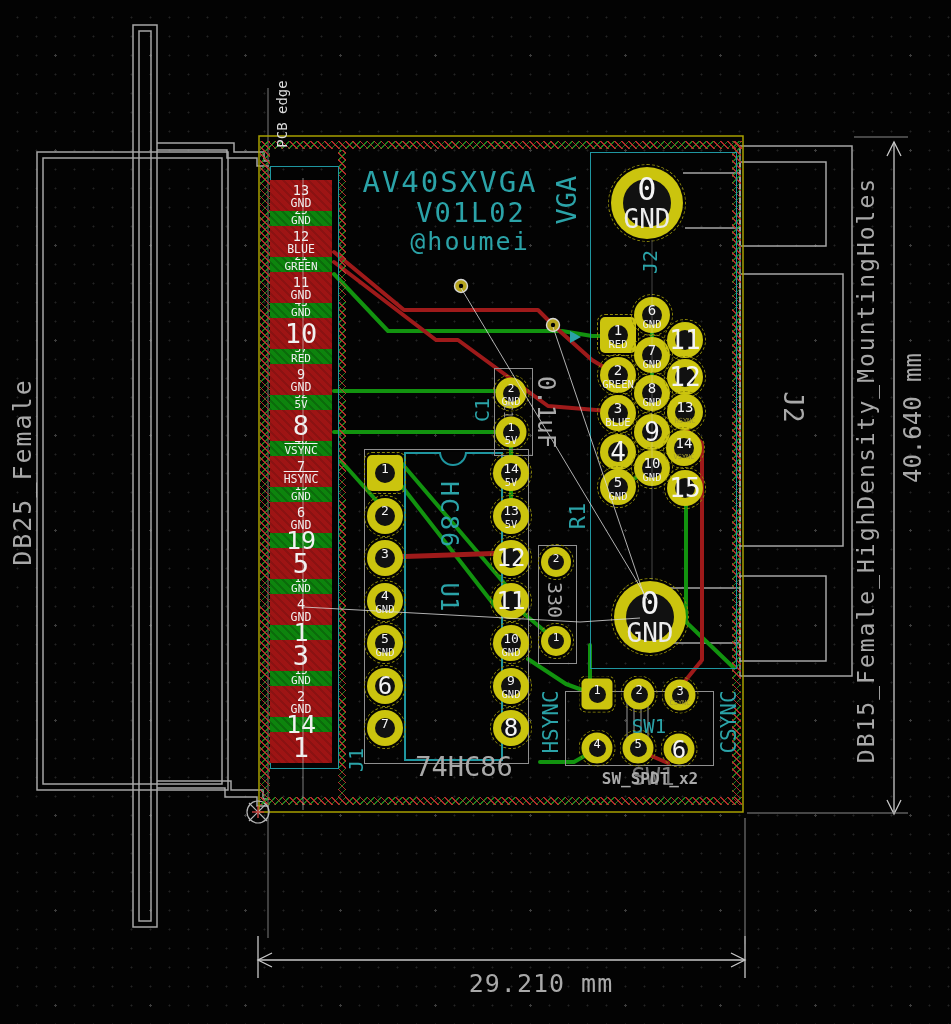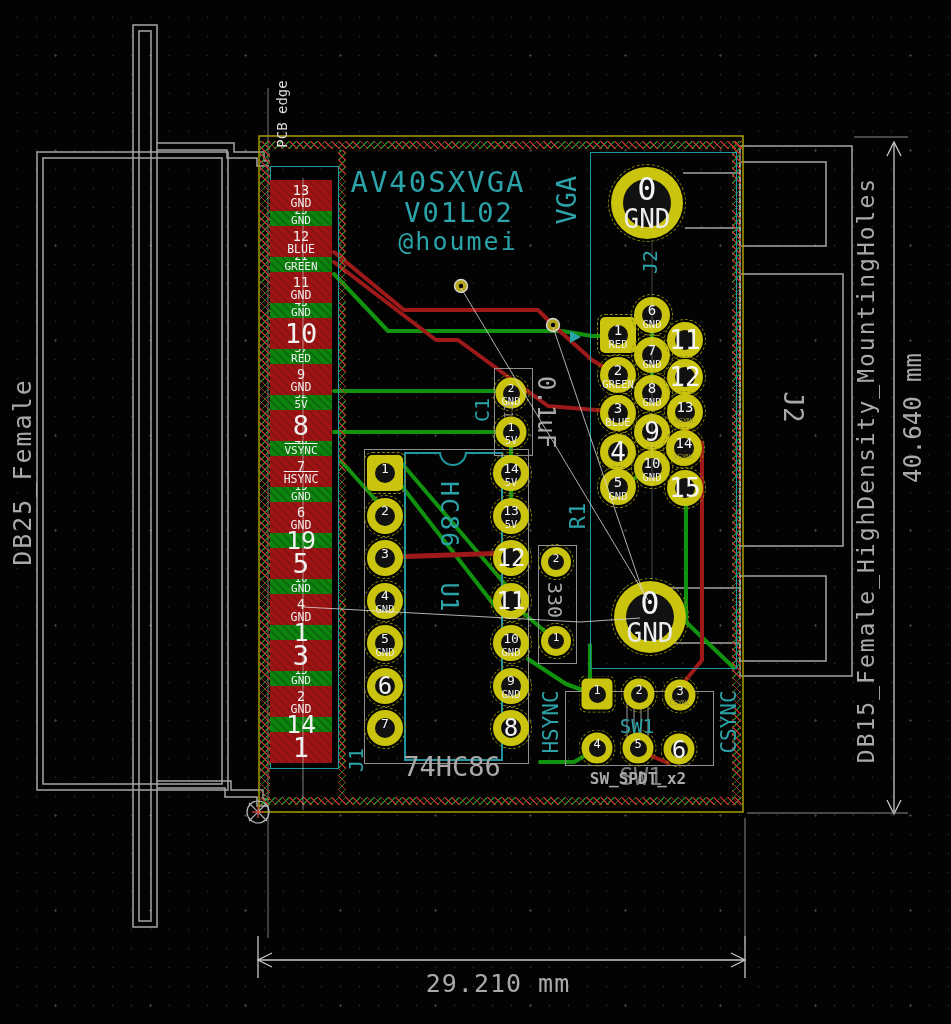--- a/index.html
+++ b/index.html
@@ -6,21 +6,21 @@
   #stage{position:relative;width:951px;height:1024px;background:#030303;overflow:hidden;
          font-family:"DejaVu Sans Mono","Liberation Mono",monospace;}
   #stage::before{content:"";position:absolute;inset:0;pointer-events:none;
     background-image:
       radial-gradient(circle,#3d3d3d 1px,transparent 1.4px),
       radial-gradient(circle,#242424 0.8px,transparent 1.2px);
     background-size:95px 95px,19px 19px;background-position:8px 8px,8px 8px;}
   svg{position:absolute;left:0;top:0;}
   .t{position:absolute;white-space:pre;line-height:1;z-index:6;}
   .teal{color:#2ba3a8}.gray{color:#a9a9a9}.white{color:#dcdcdc}
-  .ct {transform:translate(-50%,-50%);}
+  .ct {transform:translate(-50%,-50%);margin-left:12px;}
   .ctv{transform:translate(-50%,-50%) rotate(-90deg);}
   .ctw{transform:translate(-50%,-50%) rotate(90deg);}
   .hatch{position:absolute;z-index:2;background:
     repeating-linear-gradient(45deg, rgba(205,48,48,.85) 0 1.2px, transparent 1.2px 5px),
     repeating-linear-gradient(-45deg, rgba(35,160,35,.8) 0 1.2px, transparent 1.2px 5px);}
   .court{position:absolute;border:1.5px solid #1f96a0;z-index:3;}
   .fab{position:absolute;border:1px solid #8f8f8f;z-index:3;}
   
   #j1-pads{position:absolute;left:270px;top:180px;width:62px;z-index:4;}
   .jpad{position:relative;display:flex;flex-direction:column;align-items:center;color:#f0f0f0;}
@@ -269,21 +269,21 @@
   </svg>
 
   <div class="t teal ct" style="left:438px;top:182px;font-size:29px;letter-spacing:2px;">AV40SXVGA</div>
   <div class="t teal ct" style="left:459px;top:212px;font-size:27px;letter-spacing:2px;">V01L02</div>
   <div class="t teal ct" style="left:458px;top:241px;font-size:25px;letter-spacing:2px;">@houmei</div>
   <div class="t teal ctv" style="left:566px;top:200px;font-size:27px;">VGA</div>
   <div class="t white ctv" style="left:282px;top:114px;font-size:14px;">PCB edge</div>
   <div class="t gray ctv" style="left:22px;top:472px;font-size:25px;letter-spacing:2px;">DB25_Female</div>
   <div class="t gray ctv" style="left:866px;top:470px;font-size:23px;letter-spacing:2px;">DB15_Female_HighDensity_MountingHoles</div>
   <div class="t gray ctv" style="left:913px;top:418px;font-size:24px;">40.640 mm</div>
-  <div class="t gray ct" style="left:498px;top:983px;font-size:25px;letter-spacing:1px;">29.210 mm</div>
+  <div class="t gray ct" style="left:529px;top:983px;font-size:25px;letter-spacing:1px;">29.210 mm</div>
   <div class="t teal ctv" style="left:356px;top:760px;font-size:20px;">J1</div>
   <div class="t teal ctw" style="left:449px;top:515px;font-size:25px;letter-spacing:2px;">HC86</div>
   <div class="t teal ctw" style="left:449px;top:597px;font-size:24px;">U1</div>
   <div class="t gray ct" style="left:452px;top:766px;font-size:27px;">74HC86</div>
   <div class="t teal ctv" style="left:482px;top:410px;font-size:20px;">C1</div>
   <div class="t gray ctw" style="left:508px;top:411px;font-size:12px;opacity:.8;">C1</div>
   <div class="t gray ctw" style="left:546px;top:412px;font-size:24px;">0.1uF</div>
   <div class="t teal ctv" style="left:578px;top:516px;font-size:22px;">R1</div>
   <div class="t gray ctw" style="left:555px;top:600px;font-size:20px;">330</div>
   <div class="t teal ctv" style="left:650px;top:262px;font-size:20px;">J2</div>

